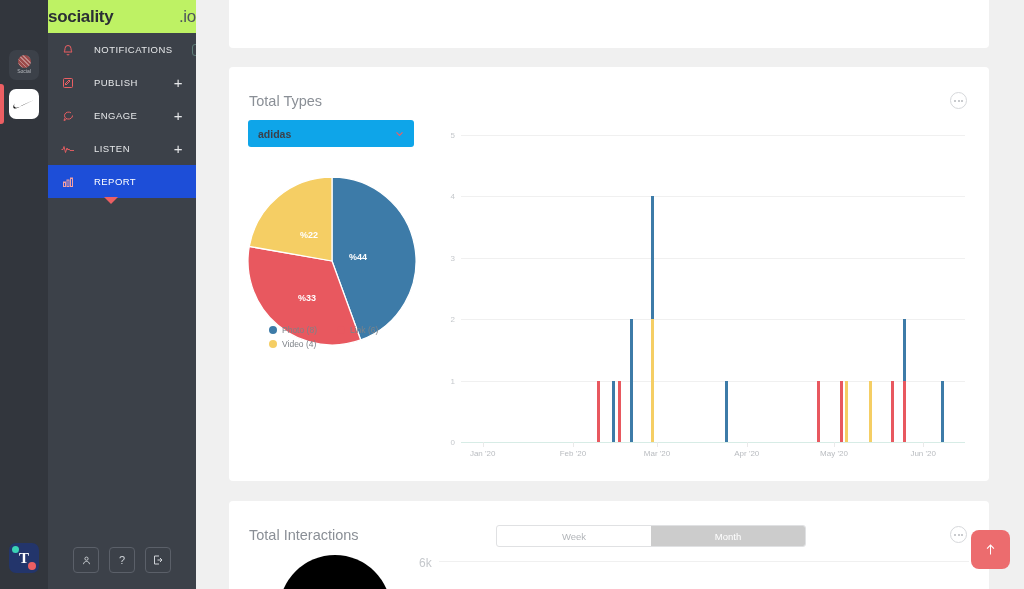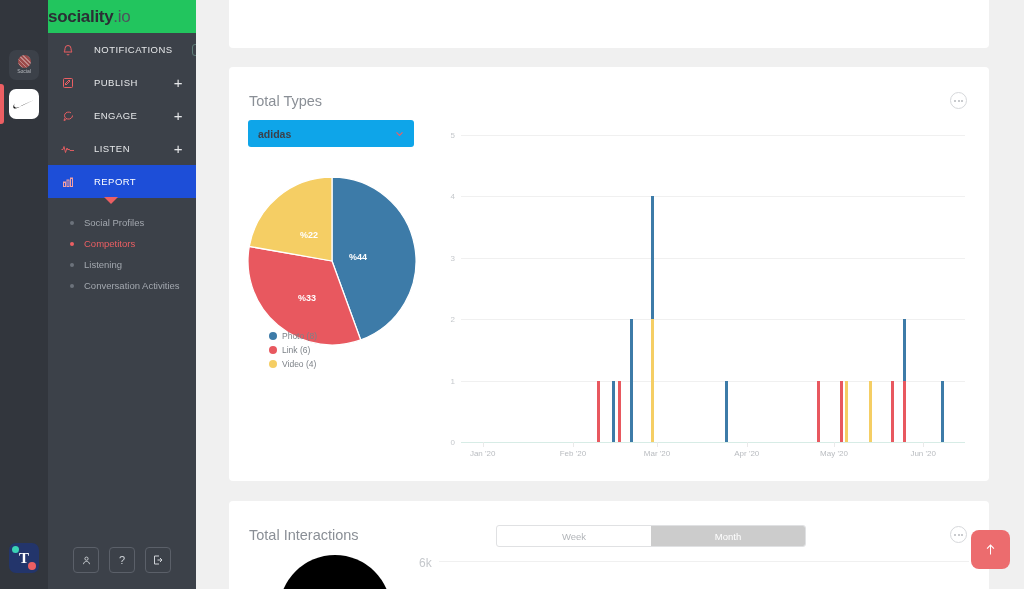--- a/index.html
+++ b/index.html
@@ -43,22 +43,22 @@
   .rail-bottom .tletter { color:#fff; font-weight:bold; font-size:15px; font-family:"Liberation Serif", serif;}
   .rail-bottom .dot-g { position:absolute; left:3px; top:3px; width:7px; height:7px; border-radius:50%; background:#3ad2b5;}
   .rail-bottom .dot-r { position:absolute; right:3px; bottom:3px; width:8px; height:8px; border-radius:50%; background:#ec5f63;}
 
   
   .sidebar {
     position: absolute; left: 48px; top: 0; width: 148px; height: 589px;
     background: #3c4149;
   }
   .brand {
-    height: 33px; display: flex; align-items: center; justify-content: flex-start;
-    background: #22c55e;
+    height: 33px; display: flex; align-items: center; justify-content: space-between;
+    background: #bef264;
     font-size: 17px; font-weight: bold; color: #2b2f35; letter-spacing: -0.3px;
   }
   .brand .io { color: #4e545d; font-weight: normal; }
 
   .nav-item {
     position: relative; height: 33px; display: flex; align-items: center;
     padding: 0 13px; gap: 19px; color: #e6e8ea; font-size: 9.5px; letter-spacing: .45px;
   }
   .nav-item .ico { width: 14px; height: 14px; flex: none; display:flex; align-items:center; justify-content:center; }
   .nav-item .label { flex: 1; white-space: nowrap; }
@@ -124,22 +124,22 @@
     padding: 0 10px;
   }
   .dropdown .dval { font-size: 10.5px; font-weight: bold; color: #3c4149; flex:1; }
   .chev { width: 9px; height: 9px; }
 
   
   .pie-wrap { position: absolute; left: 19px; top: 110px; width: 168px; height: 180px; }
   .pie-label { position: absolute; color: #fff; font-size: 9px; font-weight: 600; }
 
   .legend {
-    position: absolute; left: 40px; top: 264px; width: 160px;
-    display: flex; flex-wrap: wrap; gap: 4px 6px; font-size: 8.5px; color: #7d8288; flex-direction: column;
+    position: absolute; left: 40px; top: 258px; width: 160px;
+    display: flex; flex-wrap: wrap; gap: 4px 6px; font-size: 8.5px; color: #7d8288;
   }
   .legend .li { display: flex; align-items: center; gap: 5px; width: 62px; }
   .legend .sw { width: 8px; height: 8px; border-radius: 50%; flex: none; }
 
   
   .chart { position: absolute; left: 205px; top: 60px; width: 535px; height: 345px; }
   .plot { position: absolute; left: 27px; top: 8px; right: 4px; bottom: 30px; }
   .gridline { position: absolute; left: 0; right: 0; height: 1px; background: #f0f0f0; }
   .gridline.base { background: #d7ece6; }
   .ytick {
@@ -255,38 +255,20 @@
         <svg width="13" height="12" viewBox="0 0 24 24" fill="none" stroke="#f3a0a2" stroke-width="2">
           <rect x="2" y="12" width="4" height="9"></rect>
             <rect x="9" y="8" width="4" height="13"></rect>
             <rect x="16" y="4" width="4" height="17"></rect>
         </svg>
       </span>
       <span class="label">REPORT</span>
       <span class="nav-caret"></span>
     </div>
 
-    <div class="subnav">
-      <div class="sub-item">
-        <span class="bullet"></span>
-        <span>Social Profiles</span>
-      </div>
-      <div class="sub-item active">
-        <span class="bullet"></span>
-        <span>Competitors</span>
-      </div>
-      <div class="sub-item">
-        <span class="bullet"></span>
-        <span>Listening</span>
-      </div>
-      <div class="sub-item">
-        <span class="bullet"></span>
-        <span>Conversation Activities</span>
-      </div>
-    </div>
 
     <div class="side-tools">
       <div class="tool-btn">
         <svg width="11" height="11" viewBox="0 0 24 24" fill="none" stroke="#cfd3d8" stroke-width="2">
           <circle cx="12" cy="8" r="3.5"></circle>
             <path d="M5.5 20c0-3.6 3-6 6.5-6s6.5 2.4 6.5 6"></path>
         </svg>
       </div>
       <div class="tool-btn">
         <span>?</span>

